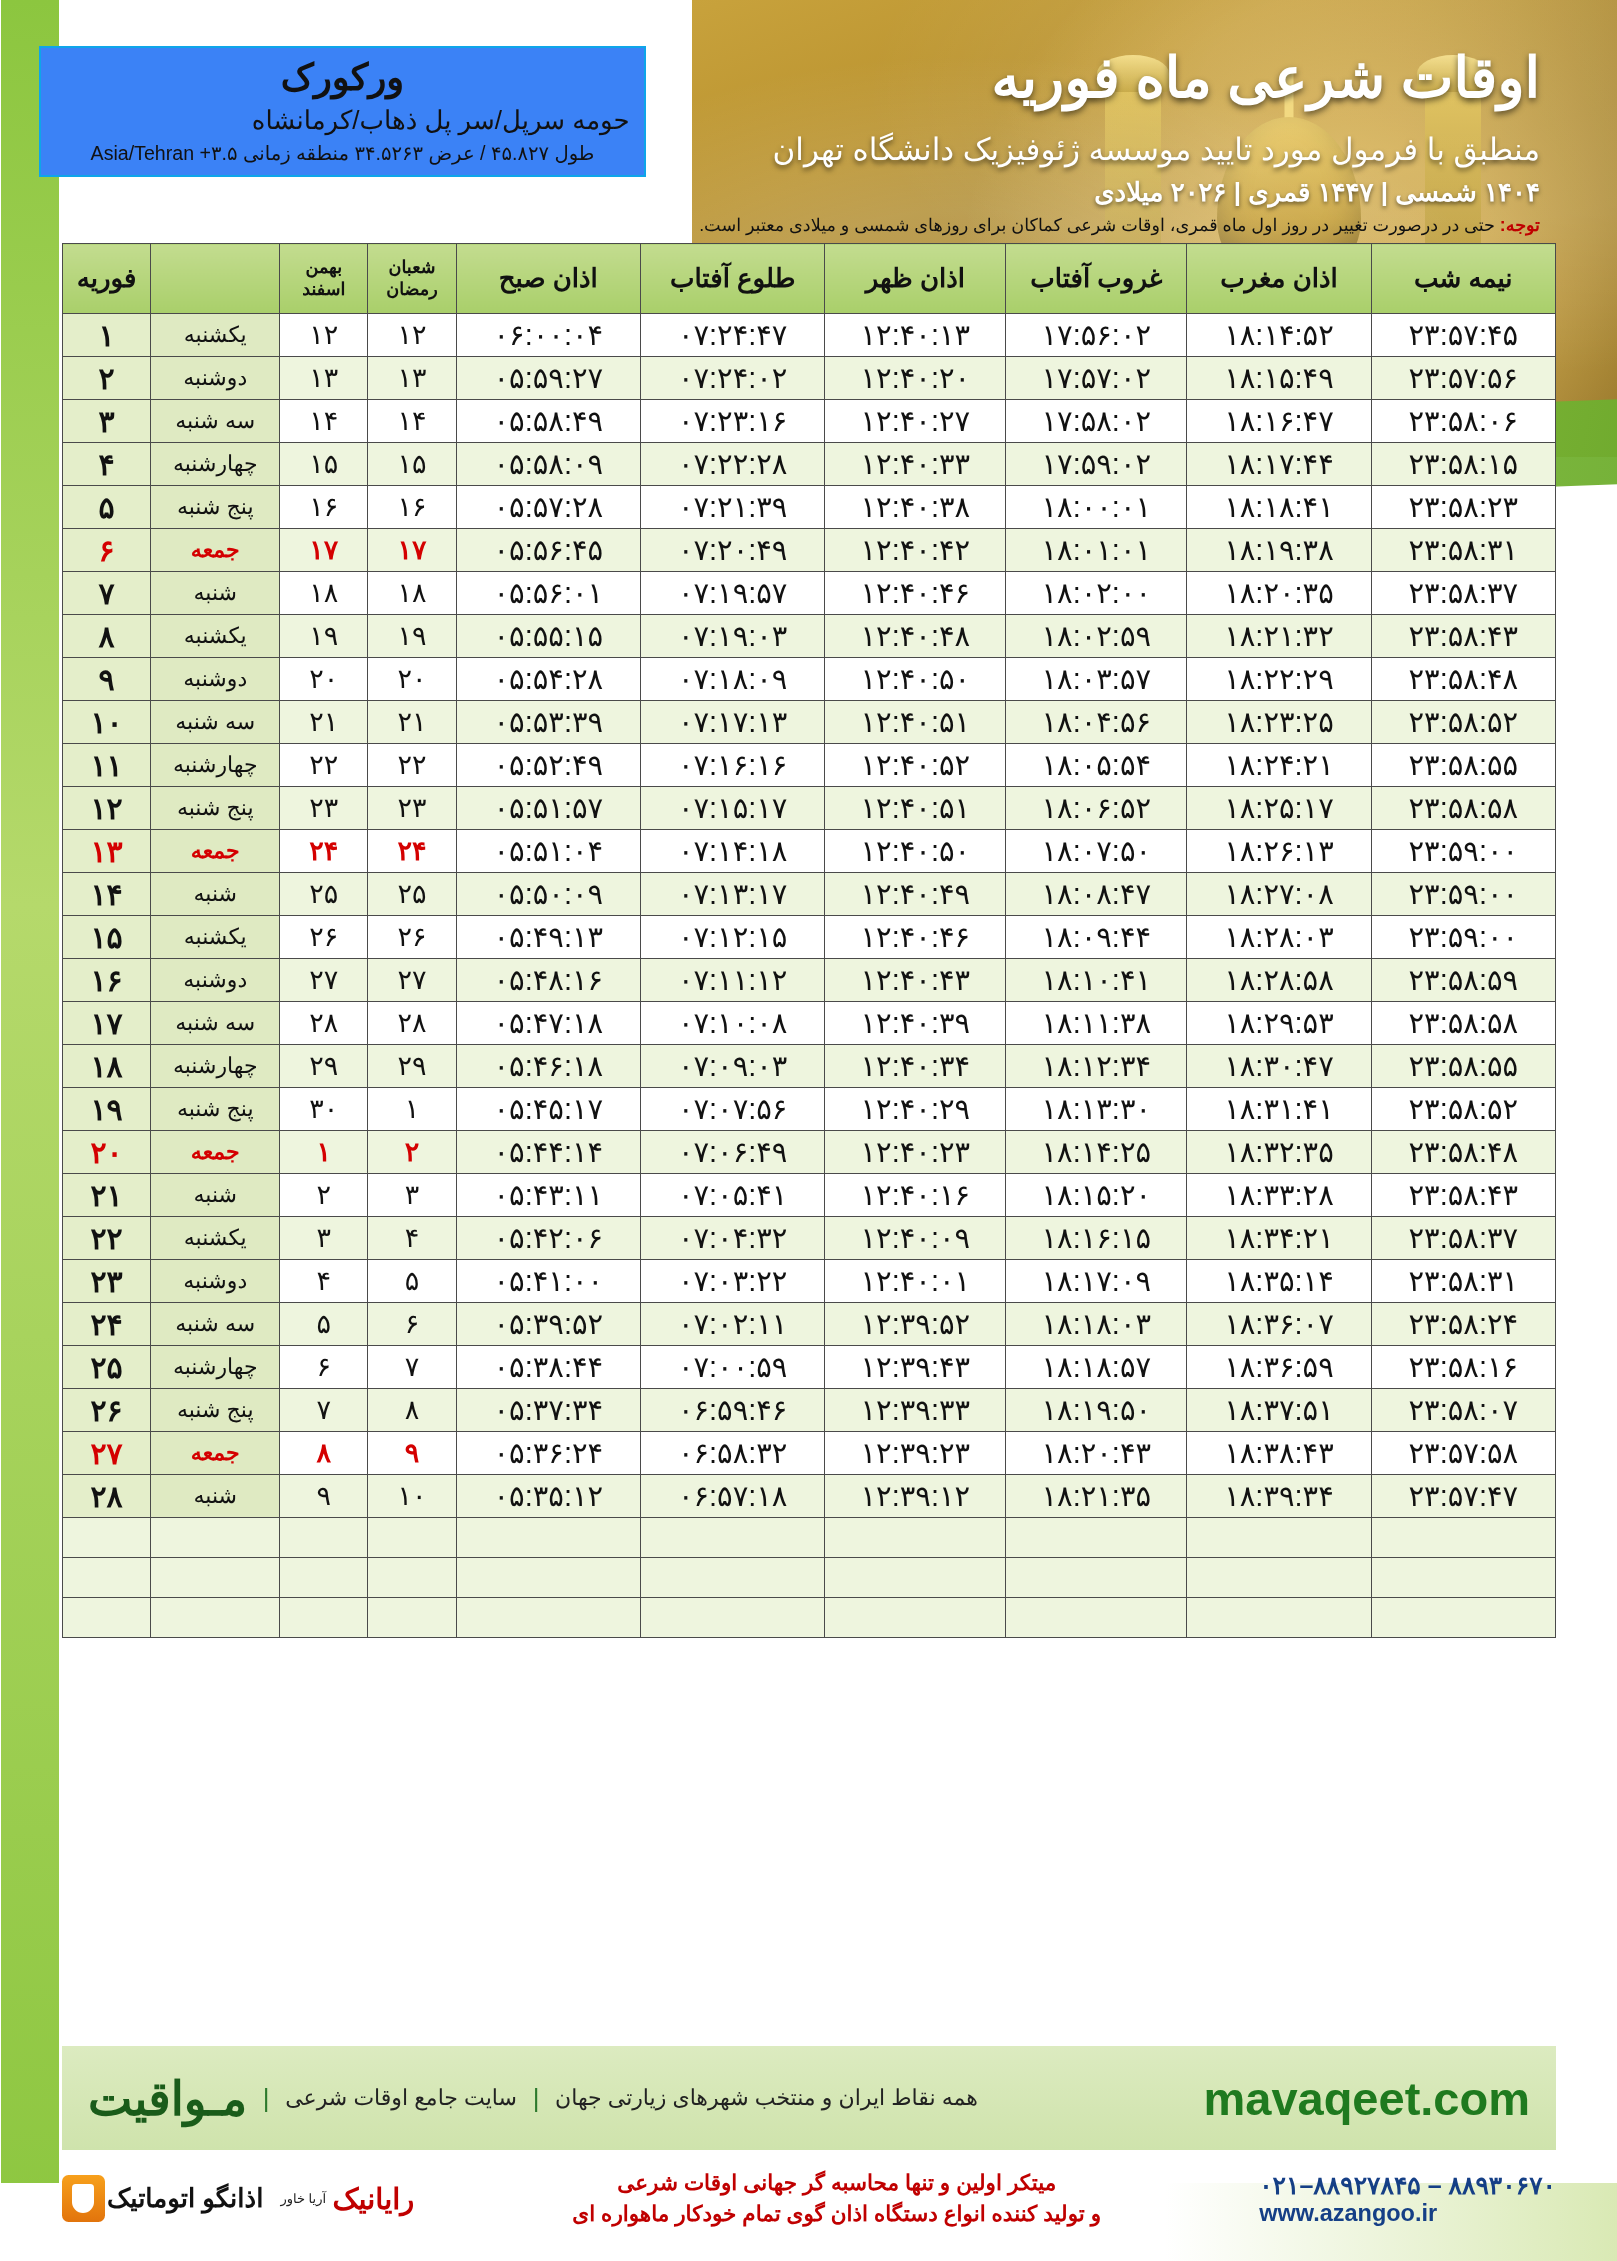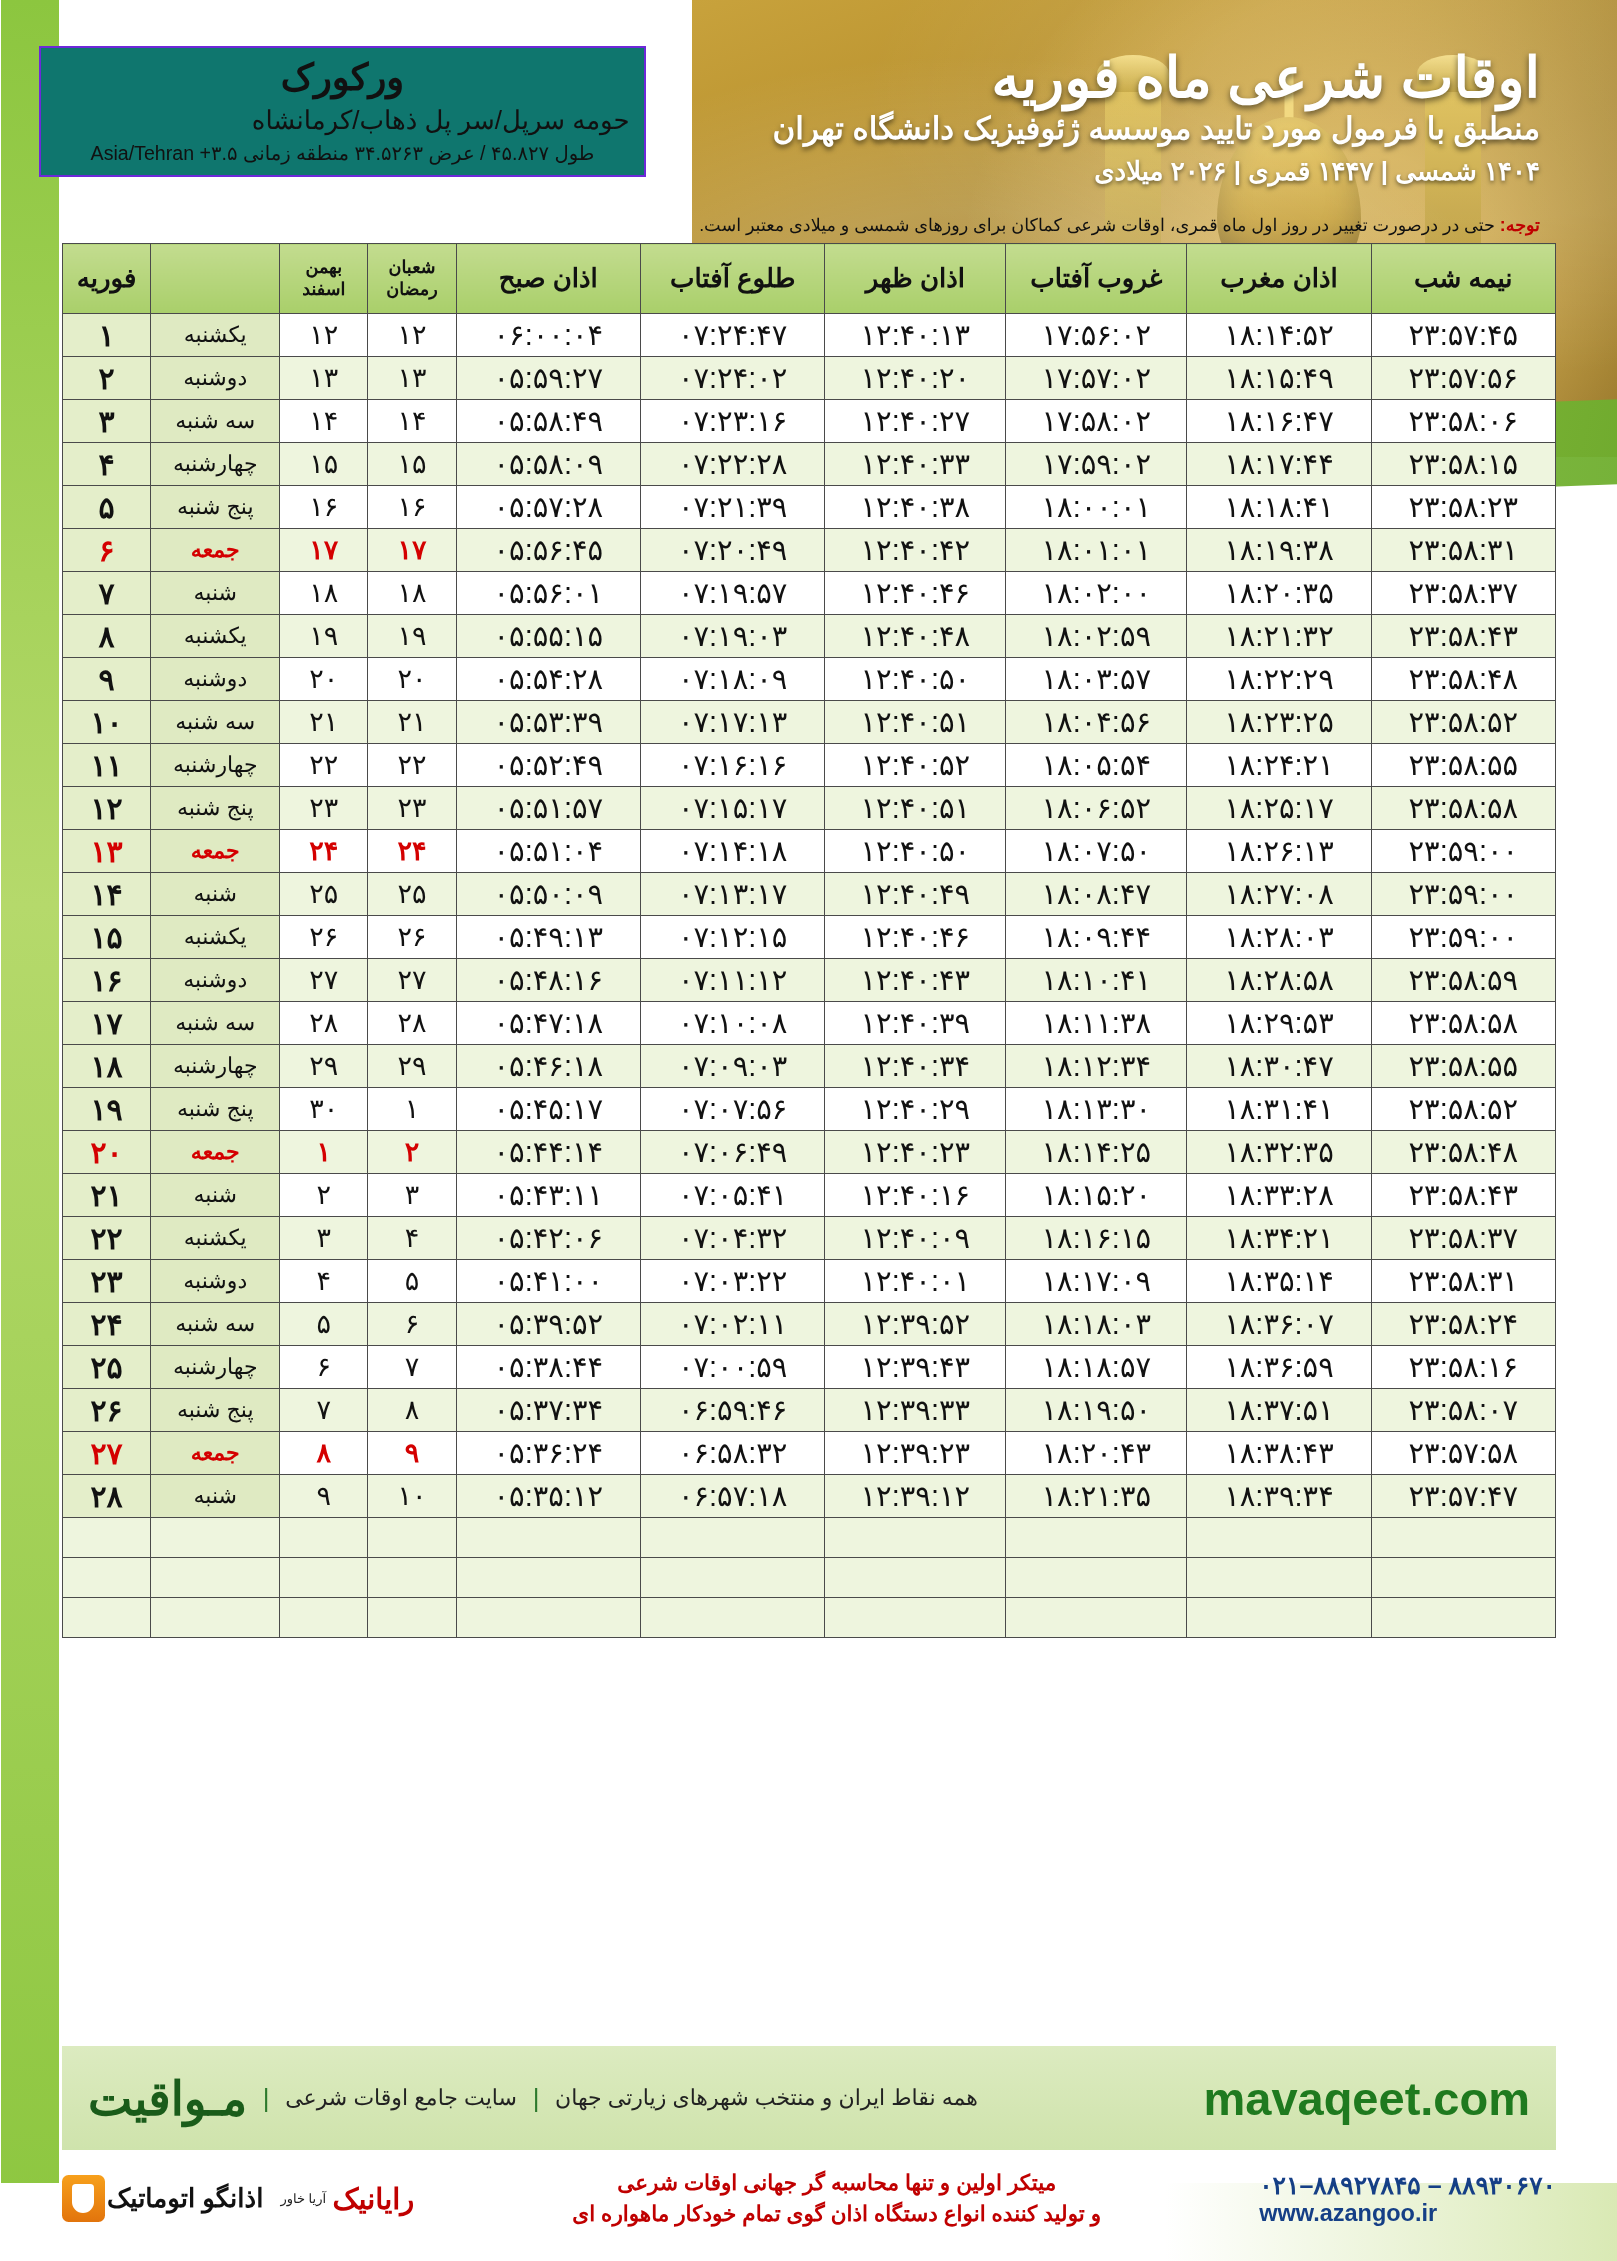--- a/index.html
+++ b/index.html
@@ -71,38 +71,38 @@
     transform:skewY(-2.2deg);
     opacity:.95;
   }
 
   
   .page { position:absolute; inset:0; }
 
   .city-box{
     position:absolute; right:972px; top:46px;
     width:607px;
-    border:2px solid #6d28d9; background:#0f766e;
+    border:2px solid #0ea5e9; background:#3b82f6;
     padding:9px 14.4px 10.4px;
     text-align:center;
   }
   .city-name{ font-size:37px; font-weight:bold; color:#111; line-height:1.15; }
   .city-sub{ font-size:26px; color:#111; margin-top:5.2px;text-align:right; }
   .city-geo{ font-size:19.6px; color:#111; margin-top:6px; direction:ltr; unicode-bidi:plaintext;}
 
   .title-block{
     position:absolute; right:78px; top:46px; width:861px; text-align:right;
   }
   .title-main{
     font-size:56px; font-weight:bold; color:#ffffff;
     text-shadow: 0 3.3px 6.5px rgba(0,0,0,.55);
     line-height:1.15;
   }
   .title-sub{
-    font-size:31px; font-weight:bold; color:#ffffff; margin-top:0;
+    font-size:31px; font-weight:normal; color:#ffffff; margin-top:21px;
     text-shadow:0 2.6px 5.2px rgba(0,0,0,.5);
   }
   .title-years{
     font-size:26px; color:#ffffff; margin-top:9px; font-weight:bold;
     text-shadow:0 2px 4.6px rgba(0,0,0,.5);
   }
 
   .note{
     position:absolute; right:78px; top:215px; width:1461px;
     text-align:right; font-size:17.6px; color:#111;

